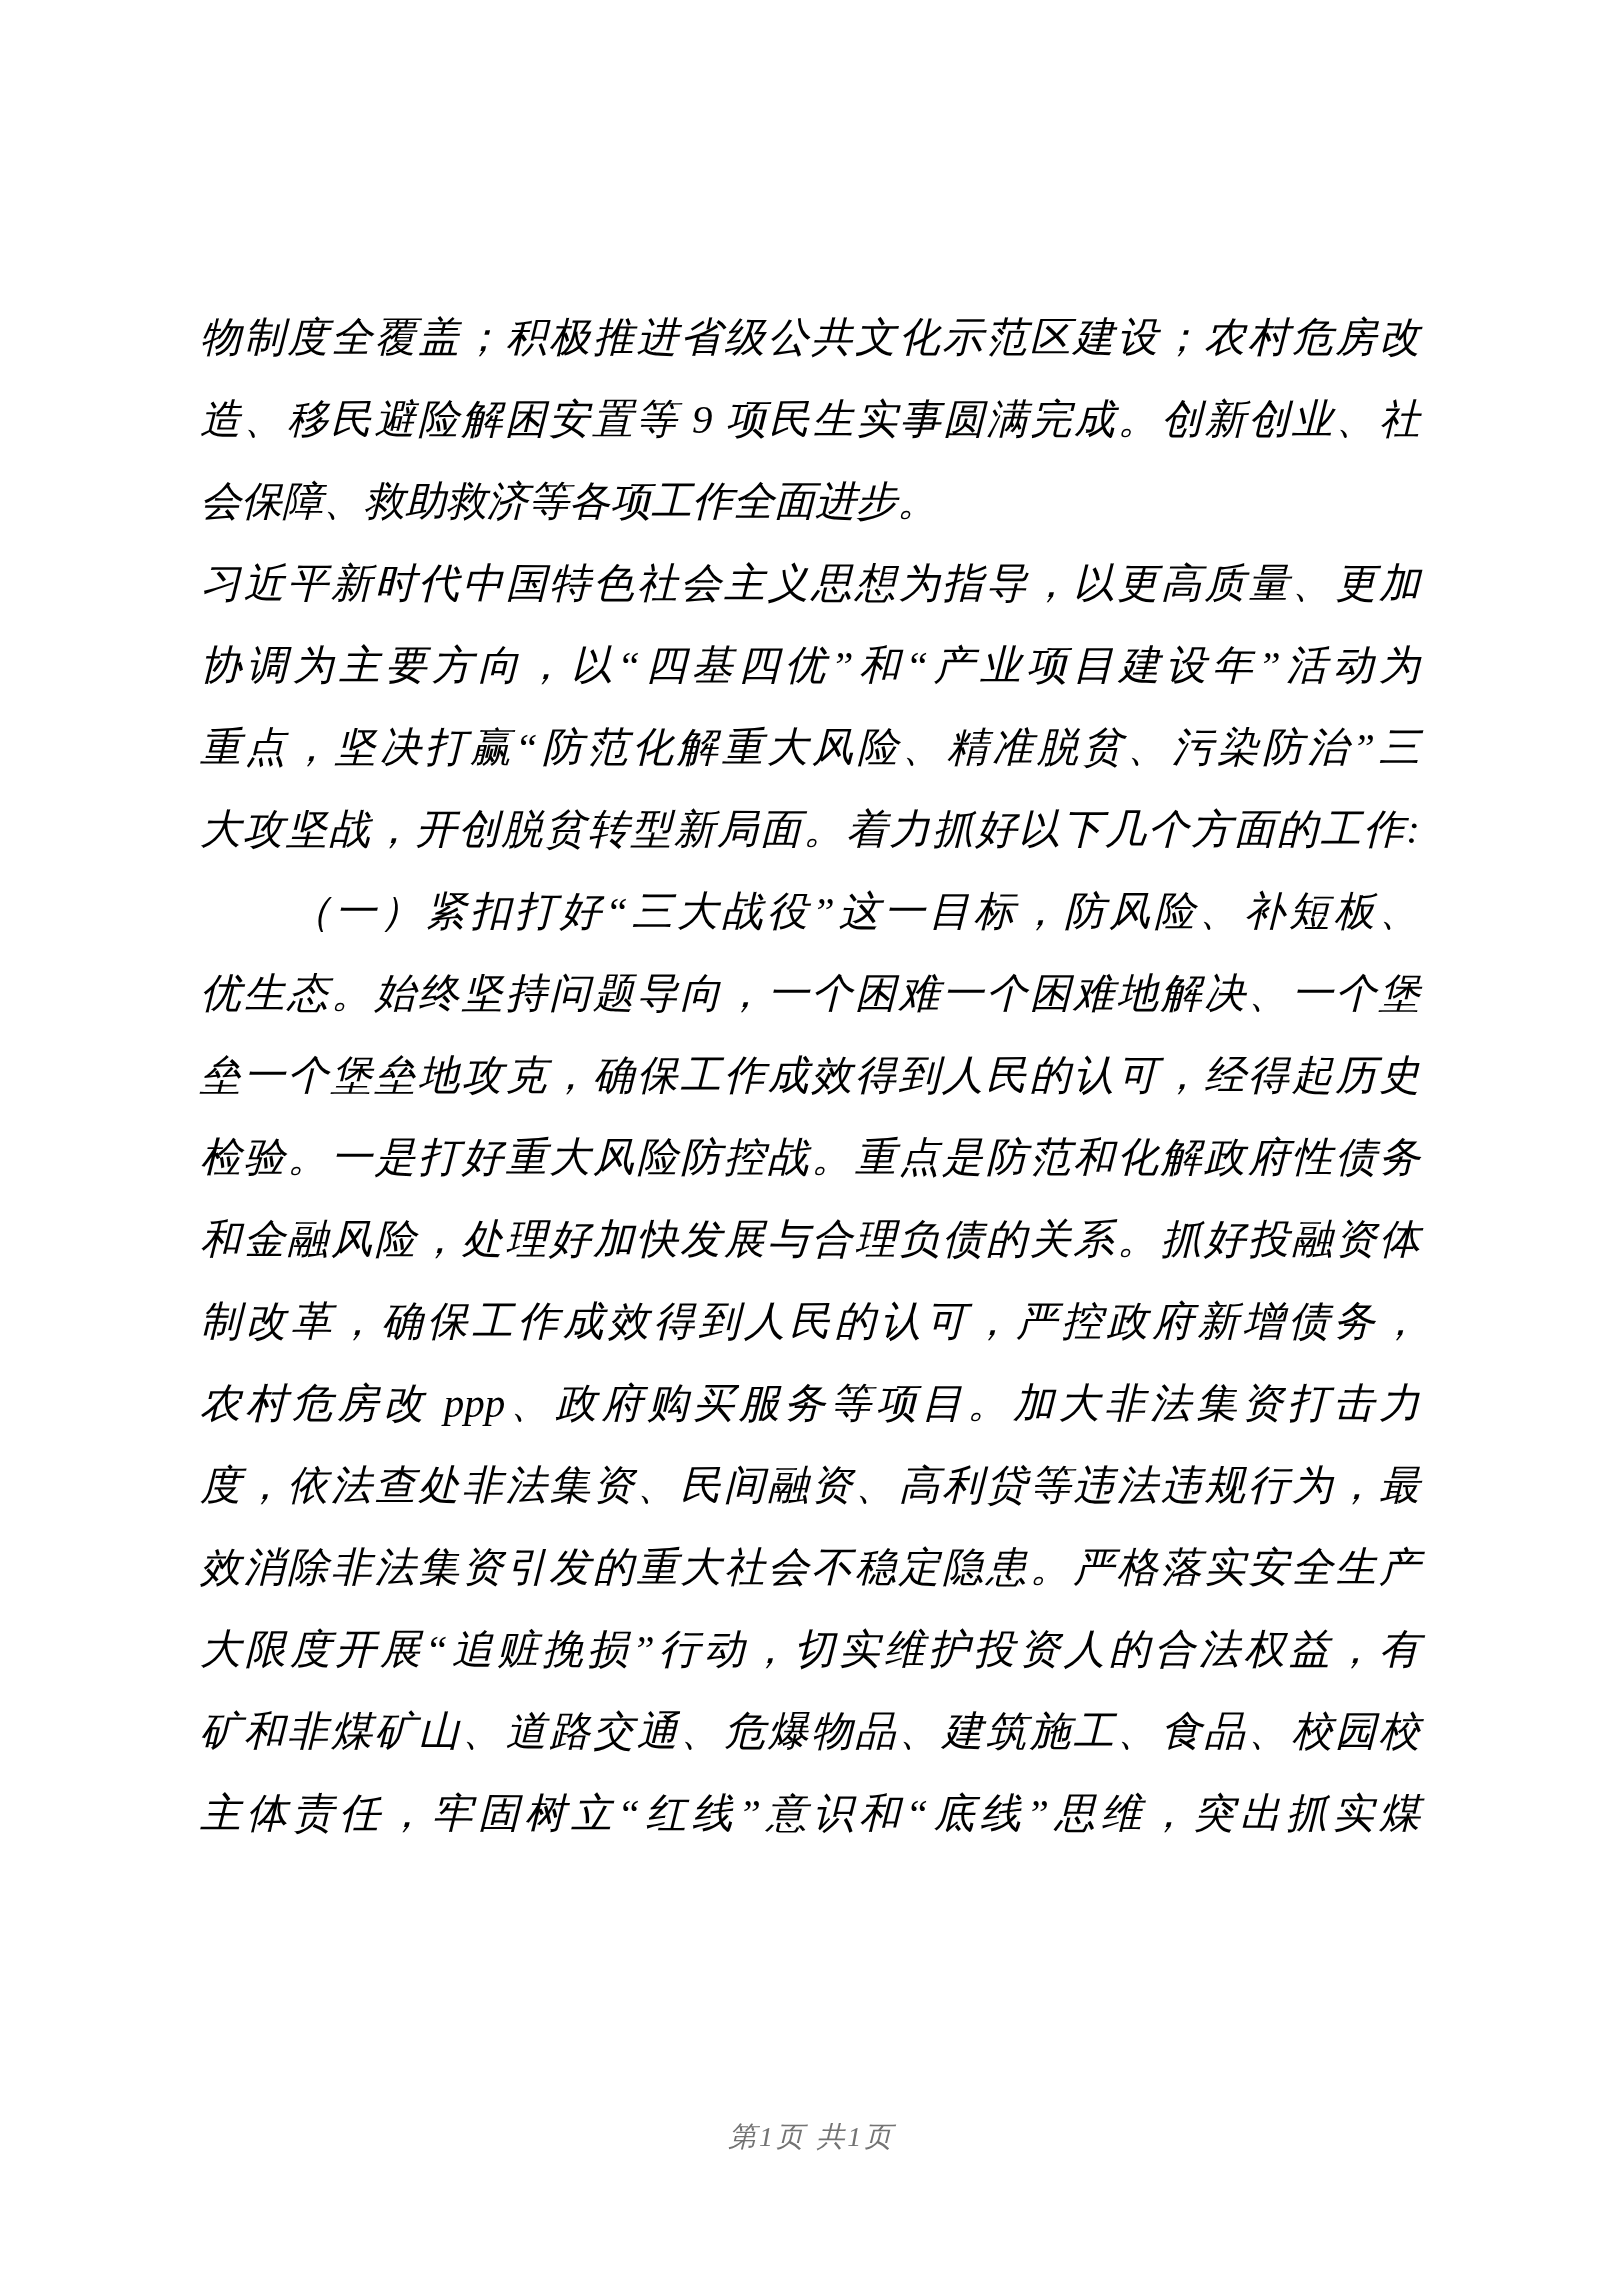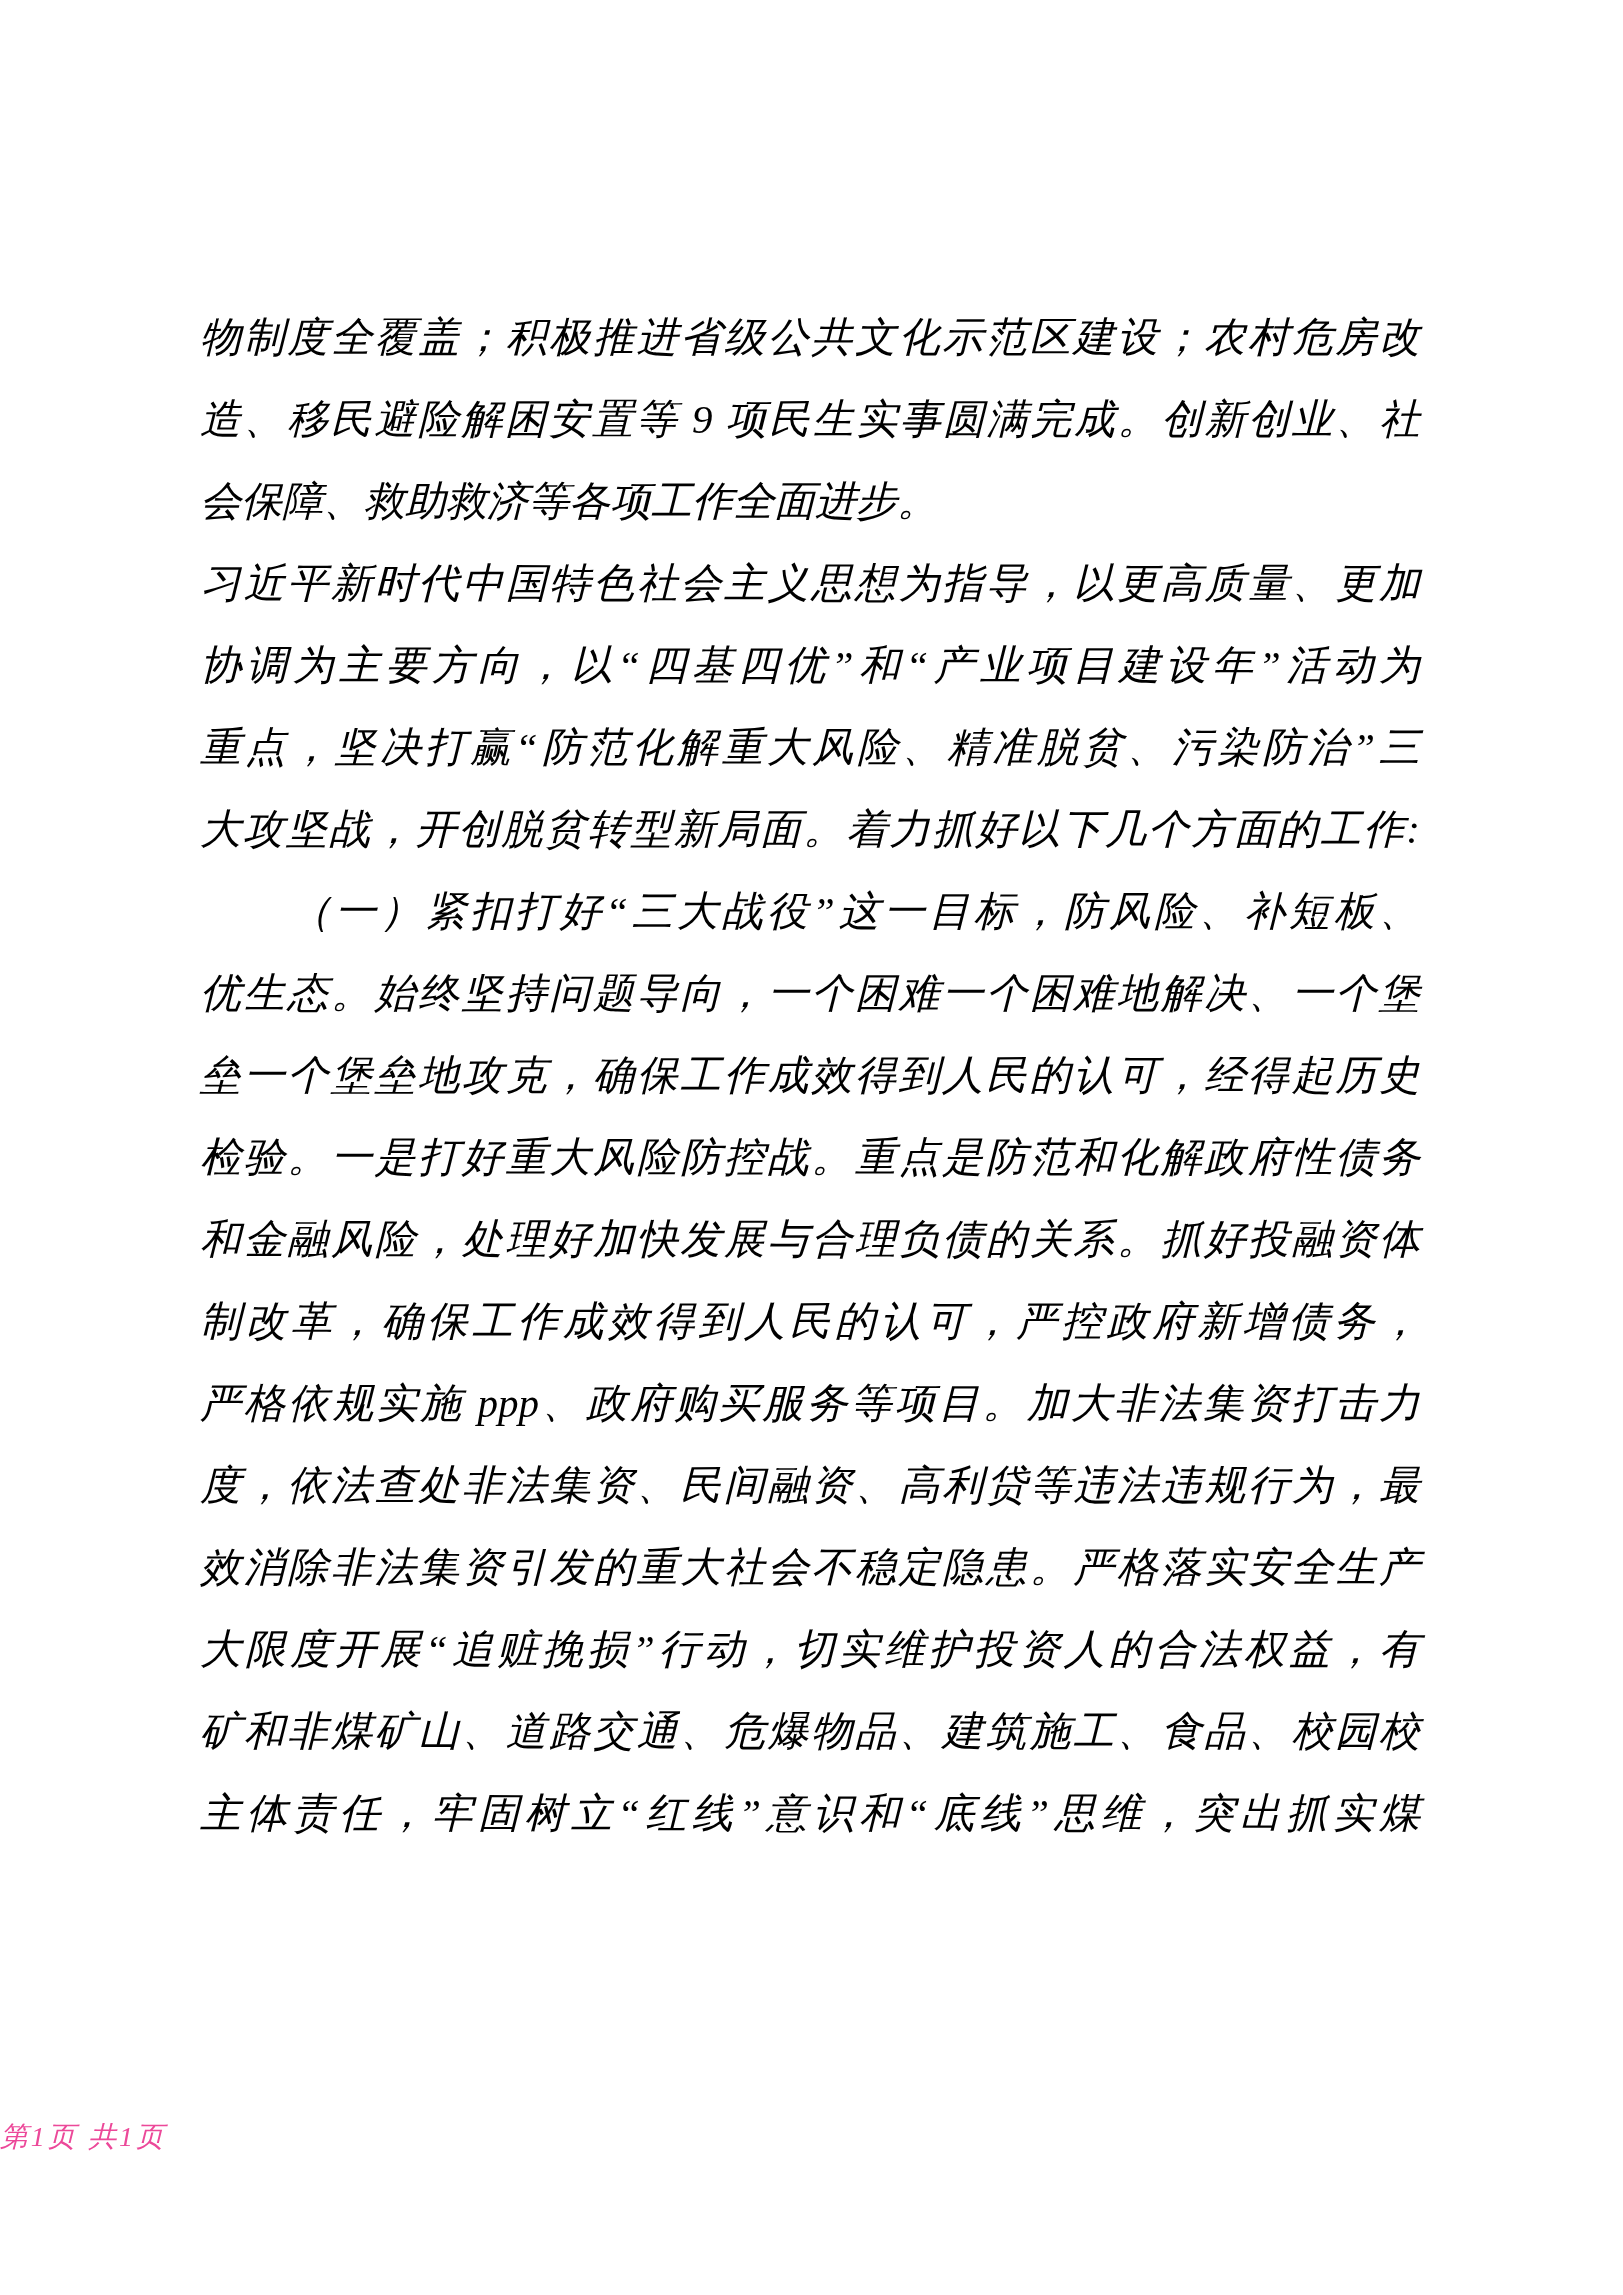--- a/index.html
+++ b/index.html
@@ -35,26 +35,26 @@
   }
   .line.short {
     text-align: left;
     text-align-last: left;
   }
   .footer {
     position: absolute;
     left: 0;
     top: 2119px;
     width: 100%;
-    text-align: left;
+    text-align: center;
     font-style: italic;
     font-size: 28px;
     line-height: 35px;
     letter-spacing: 2.8px;
-    color: #ec4899;
+    color: #737373;
   }
 </style>
 </head>
 <body>
 
 <div class="page">
 
   <div class="body-text">
 
     <div class="line">物制度全覆盖；积极推进省级公共文化示范区建设；农村危房改</div>
@@ -65,21 +65,21 @@
     <div class="line">协调为主要方向，以“四基四优”和“产业项目建设年”活动为</div>
     <div class="line">重点，坚决打赢“防范化解重大风险、精准脱贫、污染防治”三</div>
     <div class="line">大攻坚战，开创脱贫转型新局面。着力抓好以下几个方面的工作:</div>
 
     <div class="line">　　（一）紧扣打好“三大战役”这一目标，防风险、补短板、</div>
     <div class="line">优生态。始终坚持问题导向，一个困难一个困难地解决、一个堡</div>
     <div class="line">垒一个堡垒地攻克，确保工作成效得到人民的认可，经得起历史</div>
     <div class="line">检验。一是打好重大风险防控战。重点是防范和化解政府性债务</div>
     <div class="line">和金融风险，处理好加快发展与合理负债的关系。抓好投融资体</div>
     <div class="line">制改革，确保工作成效得到人民的认可，严控政府新增债务，</div>
-    <div class="line">严格依规实施 ppp、政府购买服务等项目。加大非法集资打击力</div>
+    <div class="line">农村危房改 ppp、政府购买服务等项目。加大非法集资打击力</div>
     <div class="line">度，依法查处非法集资、民间融资、高利贷等违法违规行为，最</div>
     <div class="line">效消除非法集资引发的重大社会不稳定隐患。严格落实安全生产</div>
     <div class="line">大限度开展“追赃挽损”行动，切实维护投资人的合法权益，有</div>
     <div class="line">矿和非煤矿山、道路交通、危爆物品、建筑施工、食品、校园校</div>
     <div class="line">主体责任，牢固树立“红线”意识和“底线”思维，突出抓实煤</div>
 
   </div>
 
   <div class="footer">
     <span>第1页 共1页</span>

